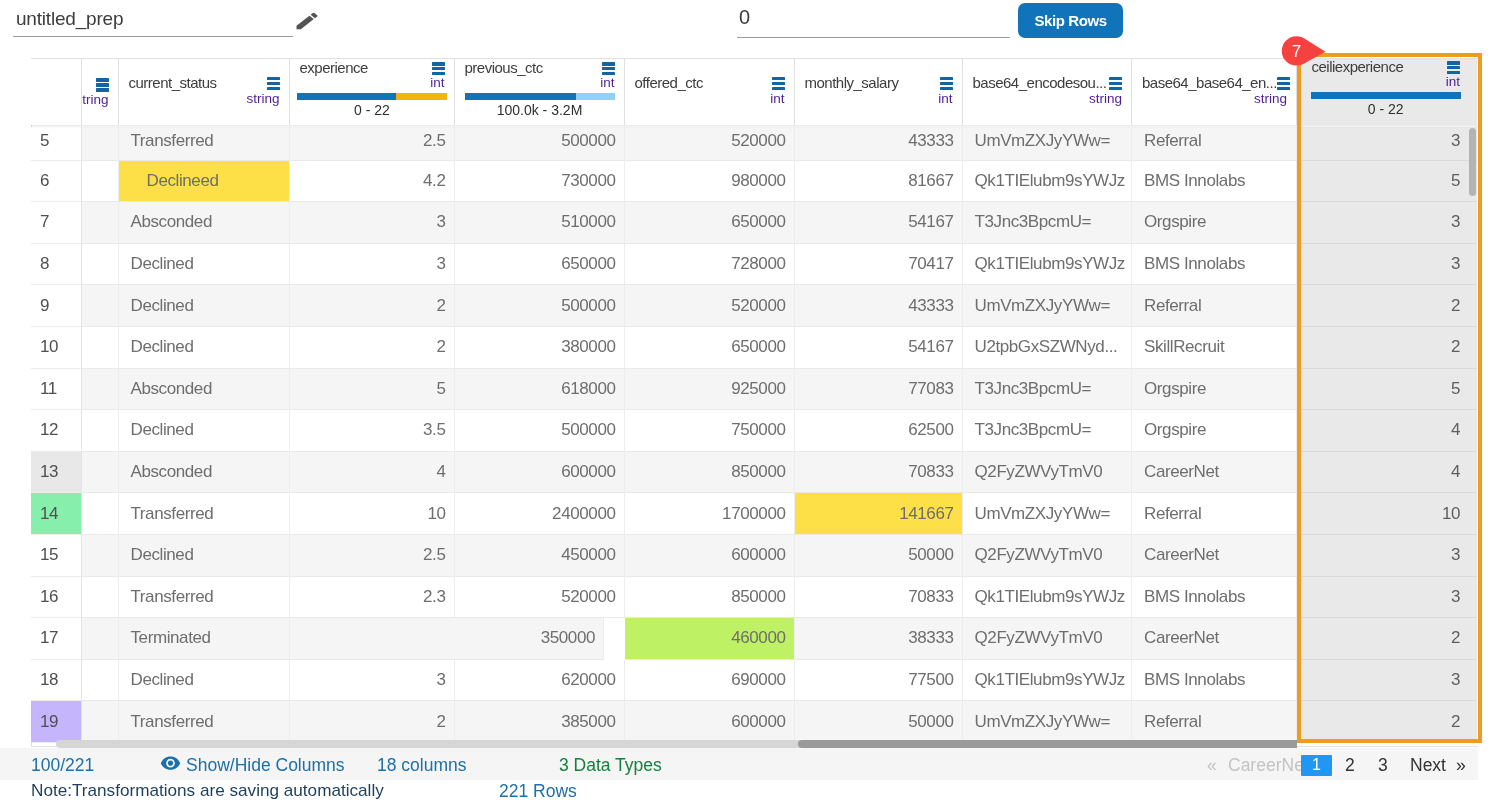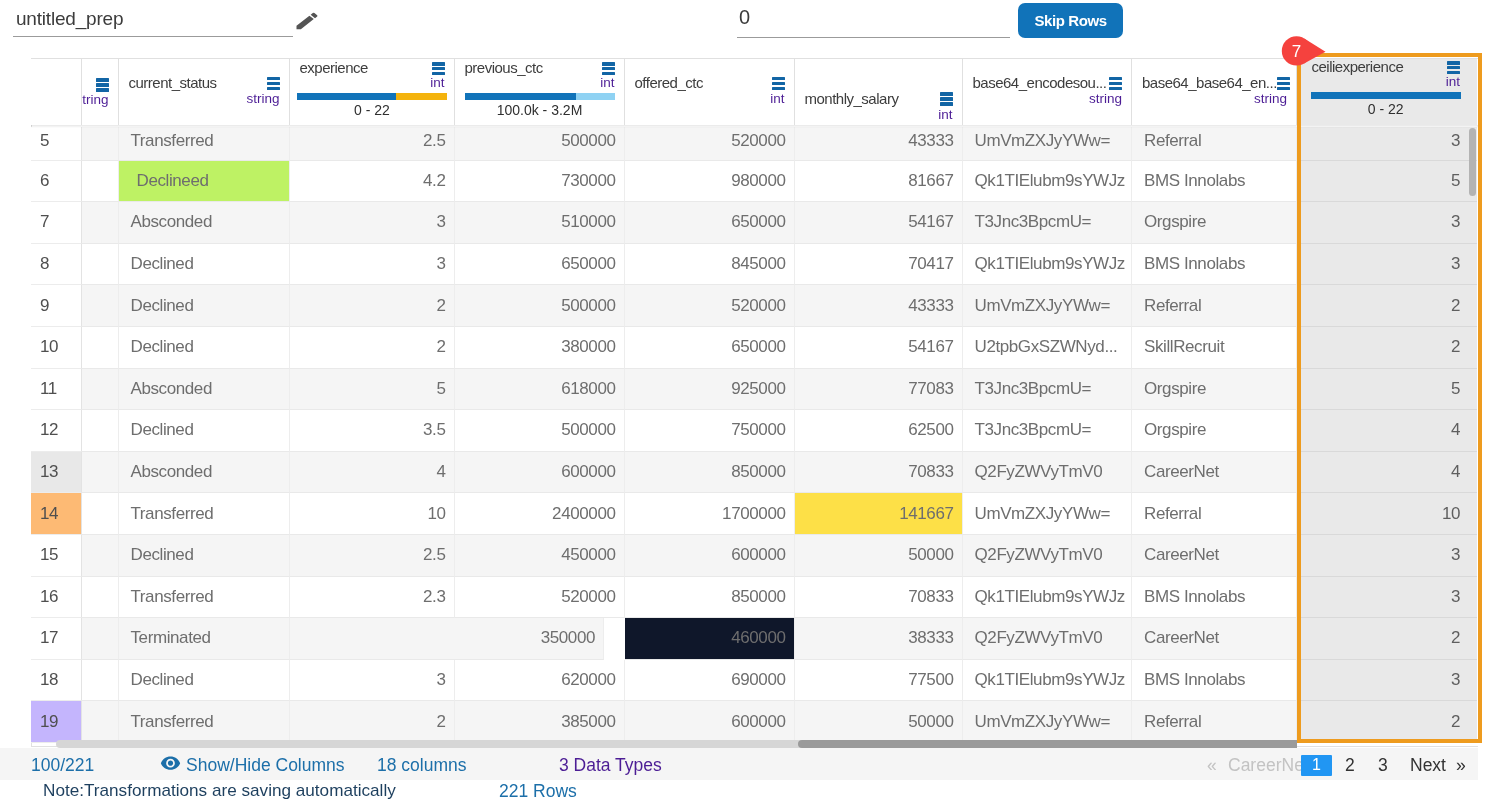--- a/index.html
+++ b/index.html
@@ -38,21 +38,21 @@
 #hsbthumb{position:absolute;left:742px;top:0;width:499px;height:8.5px;background:#9a9a9a;border-radius:5px 0 0 5px;}
 #vsb{position:absolute;left:1469px;top:128px;width:7px;height:68px;background:#b3b3b3;border-radius:4px;}
 
 #footer{position:absolute;left:0;top:748px;width:1477.5px;height:31.5px;background:#f5f5f5;display:flex;align-items:center;font-size:17.5px;color:#1c6fa9;}
 #f100{position:absolute;left:31px;}
 #feye{position:absolute;left:160px;top:756px;}
 #fshc{position:absolute;left:186px;}
 #fcols{position:absolute;left:377px;}
 #frows{position:absolute;left:499px;margin-top:26px;}
 #fdt{position:absolute;left:559px;}
-#note{position:absolute;left:43px;top:780px;font-size:17.15px;color:#1d3f5e;}
+#note{position:absolute;left:31px;top:780px;font-size:17.15px;color:#1d3f5e;}
 #pone{display:inline-flex;align-items:center;justify-content:center;width:31px;height:21.5px;background:#2196f3;color:#fff;border-radius:1px;}
 </style></head>
 <body>
 <div id="title">untitled_prep</div>
 <div id="titleline"></div>
 <svg id="pencil" width="28" height="22" viewBox="0 0 24 24" preserveAspectRatio="none">
     <path fill="#545454" d="M3 17.25V21h3.75L17.81 9.94l-3.75-3.75L3 17.25zM20.71 7.04c.39-.39.39-1.02 0-1.41l-2.34-2.34a.996.996 0 0 0-1.41 0l-1.83 1.83 3.75 3.75 1.83-1.83z"></path>
   </svg>
 <div id="zero">0</div>
 <div id="zeroline"></div>
@@ -67,21 +67,21 @@
     <div class="c" style="left:454.5px;width:170.0px;background:#f5f5f5;padding-right:8px;justify-content:flex-end;">500000</div>
     <div class="c" style="left:624.5px;width:170.0px;background:#f5f5f5;padding-right:8px;justify-content:flex-end;">520000</div>
     <div class="c" style="left:794.5px;width:168.0px;background:#f5f5f5;padding-right:8px;justify-content:flex-end;">43333</div>
     <div class="c" style="left:962.5px;width:169.5px;background:#f5f5f5;padding-left:12px;justify-content:flex-start;">UmVmZXJyYWw=</div>
     <div class="c" style="left:1132.0px;width:165.0px;background:#f5f5f5;padding-left:12px;justify-content:flex-start;">Referral</div>
     <div class="c ceil" style="left:1300.5px;width:176.5px;">3</div>
   </div>
 <div class="row" style="top:160.6px;height:41.6px;">
     <div class="c num" style="left:31.0px;width:51.0px;background:#ffffff">6</div>
     <div class="c" style="left:82.0px;width:36.5px;background:#ffffff"></div>
-    <div class="c" style="left:118.5px;width:171.0px;background:#bef264;padding-left:18px;justify-content:flex-start;">Declineed</div>
+    <div class="c" style="left:118.5px;width:171.0px;background:#fde047;padding-left:28px;justify-content:flex-start;">Declineed</div>
     <div class="c" style="left:289.5px;width:165.0px;background:#ffffff;padding-right:8px;justify-content:flex-end;">4.2</div>
     <div class="c" style="left:454.5px;width:170.0px;background:#ffffff;padding-right:8px;justify-content:flex-end;">730000</div>
     <div class="c" style="left:624.5px;width:170.0px;background:#ffffff;padding-right:8px;justify-content:flex-end;">980000</div>
     <div class="c" style="left:794.5px;width:168.0px;background:#ffffff;padding-right:8px;justify-content:flex-end;">81667</div>
     <div class="c" style="left:962.5px;width:169.5px;background:#ffffff;padding-left:12px;justify-content:flex-start;">Qk1TIElubm9sYWJz</div>
     <div class="c" style="left:1132.0px;width:165.0px;background:#ffffff;padding-left:12px;justify-content:flex-start;">BMS Innolabs</div>
     <div class="c ceil" style="left:1300.5px;width:176.5px;">5</div>
   </div>
 <div class="row" style="top:202.2px;height:41.6px;">
     <div class="c num" style="left:31.0px;width:51.0px;background:#ffffff">7</div>
@@ -94,21 +94,21 @@
     <div class="c" style="left:962.5px;width:169.5px;background:#f5f5f5;padding-left:12px;justify-content:flex-start;">T3Jnc3BpcmU=</div>
     <div class="c" style="left:1132.0px;width:165.0px;background:#f5f5f5;padding-left:12px;justify-content:flex-start;">Orgspire</div>
     <div class="c ceil" style="left:1300.5px;width:176.5px;">3</div>
   </div>
 <div class="row" style="top:243.8px;height:41.6px;">
     <div class="c num" style="left:31.0px;width:51.0px;background:#ffffff">8</div>
     <div class="c" style="left:82.0px;width:36.5px;background:#ffffff"></div>
     <div class="c" style="left:118.5px;width:171.0px;background:#ffffff;padding-left:12px;justify-content:flex-start;">Declined</div>
     <div class="c" style="left:289.5px;width:165.0px;background:#ffffff;padding-right:8px;justify-content:flex-end;">3</div>
     <div class="c" style="left:454.5px;width:170.0px;background:#ffffff;padding-right:8px;justify-content:flex-end;">650000</div>
-    <div class="c" style="left:624.5px;width:170.0px;background:#ffffff;padding-right:8px;justify-content:flex-end;">845000</div>
+    <div class="c" style="left:624.5px;width:170.0px;background:#ffffff;padding-right:8px;justify-content:flex-end;">728000</div>
     <div class="c" style="left:794.5px;width:168.0px;background:#ffffff;padding-right:8px;justify-content:flex-end;">70417</div>
     <div class="c" style="left:962.5px;width:169.5px;background:#ffffff;padding-left:12px;justify-content:flex-start;">Qk1TIElubm9sYWJz</div>
     <div class="c" style="left:1132.0px;width:165.0px;background:#ffffff;padding-left:12px;justify-content:flex-start;">BMS Innolabs</div>
     <div class="c ceil" style="left:1300.5px;width:176.5px;">3</div>
   </div>
 <div class="row" style="top:285.4px;height:41.6px;">
     <div class="c num" style="left:31.0px;width:51.0px;background:#ffffff">9</div>
     <div class="c" style="left:82.0px;width:36.5px;background:#f5f5f5"></div>
     <div class="c" style="left:118.5px;width:171.0px;background:#f5f5f5;padding-left:12px;justify-content:flex-start;">Declined</div>
     <div class="c" style="left:289.5px;width:165.0px;background:#f5f5f5;padding-right:8px;justify-content:flex-end;">2</div>
@@ -161,21 +161,21 @@
     <div class="c" style="left:118.5px;width:171.0px;background:#f5f5f5;padding-left:12px;justify-content:flex-start;">Absconded</div>
     <div class="c" style="left:289.5px;width:165.0px;background:#f5f5f5;padding-right:8px;justify-content:flex-end;">4</div>
     <div class="c" style="left:454.5px;width:170.0px;background:#f5f5f5;padding-right:8px;justify-content:flex-end;">600000</div>
     <div class="c" style="left:624.5px;width:170.0px;background:#f5f5f5;padding-right:8px;justify-content:flex-end;">850000</div>
     <div class="c" style="left:794.5px;width:168.0px;background:#f5f5f5;padding-right:8px;justify-content:flex-end;">70833</div>
     <div class="c" style="left:962.5px;width:169.5px;background:#f5f5f5;padding-left:12px;justify-content:flex-start;">Q2FyZWVyTmV0</div>
     <div class="c" style="left:1132.0px;width:165.0px;background:#f5f5f5;padding-left:12px;justify-content:flex-start;">CareerNet</div>
     <div class="c ceil" style="left:1300.5px;width:176.5px;">4</div>
   </div>
 <div class="row" style="top:493.40000000000003px;height:41.6px;">
-    <div class="c num" style="left:31.0px;width:51.0px;background:#fdba74">14</div>
+    <div class="c num" style="left:31.0px;width:51.0px;background:#86efac">14</div>
     <div class="c" style="left:82.0px;width:36.5px;background:#ffffff"></div>
     <div class="c" style="left:118.5px;width:171.0px;background:#ffffff;padding-left:12px;justify-content:flex-start;">Transferred</div>
     <div class="c" style="left:289.5px;width:165.0px;background:#ffffff;padding-right:8px;justify-content:flex-end;">10</div>
     <div class="c" style="left:454.5px;width:170.0px;background:#ffffff;padding-right:8px;justify-content:flex-end;">2400000</div>
     <div class="c" style="left:624.5px;width:170.0px;background:#ffffff;padding-right:8px;justify-content:flex-end;">1700000</div>
     <div class="c" style="left:794.5px;width:168.0px;background:#fde047;padding-right:8px;justify-content:flex-end;">141667</div>
     <div class="c" style="left:962.5px;width:169.5px;background:#ffffff;padding-left:12px;justify-content:flex-start;">UmVmZXJyYWw=</div>
     <div class="c" style="left:1132.0px;width:165.0px;background:#ffffff;padding-left:12px;justify-content:flex-start;">Referral</div>
     <div class="c ceil" style="left:1300.5px;width:176.5px;">10</div>
   </div>
@@ -202,21 +202,21 @@
     <div class="c" style="left:962.5px;width:169.5px;background:#ffffff;padding-left:12px;justify-content:flex-start;">Qk1TIElubm9sYWJz</div>
     <div class="c" style="left:1132.0px;width:165.0px;background:#ffffff;padding-left:12px;justify-content:flex-start;">BMS Innolabs</div>
     <div class="c ceil" style="left:1300.5px;width:176.5px;">3</div>
   </div>
 <div class="row" style="top:618.2px;height:41.6px;">
     <div class="c num" style="left:31.0px;width:51.0px;background:#ffffff">17</div>
     <div class="c" style="left:82.0px;width:36.5px;background:#f5f5f5"></div>
     <div class="c" style="left:118.5px;width:171.0px;background:#f5f5f5;padding-left:12px;justify-content:flex-start;">Terminated</div>
     <div class="c" style="left:289.5px;width:165.0px;background:#f5f5f5;padding-right:8px;justify-content:flex-end;">2</div>
     <div class="c" style="left:434px;width:170.0px;background:#f5f5f5;padding-right:8px;justify-content:flex-end;">350000</div>
-    <div class="c" style="left:624.5px;width:170.0px;background:#0f172a;padding-right:8px;justify-content:flex-end;">460000</div>
+    <div class="c" style="left:624.5px;width:170.0px;background:#bef264;padding-right:8px;justify-content:flex-end;">460000</div>
     <div class="c" style="left:794.5px;width:168.0px;background:#f5f5f5;padding-right:8px;justify-content:flex-end;">38333</div>
     <div class="c" style="left:962.5px;width:169.5px;background:#f5f5f5;padding-left:12px;justify-content:flex-start;">Q2FyZWVyTmV0</div>
     <div class="c" style="left:1132.0px;width:165.0px;background:#f5f5f5;padding-left:12px;justify-content:flex-start;">CareerNet</div>
     <div class="c ceil" style="left:1300.5px;width:176.5px;">2</div>
   </div>
 <div class="row" style="top:659.8000000000001px;height:41.6px;">
     <div class="c num" style="left:31.0px;width:51.0px;background:#ffffff">18</div>
     <div class="c" style="left:82.0px;width:36.5px;background:#ffffff"></div>
     <div class="c" style="left:118.5px;width:171.0px;background:#ffffff;padding-left:12px;justify-content:flex-start;">Declined</div>
     <div class="c" style="left:289.5px;width:165.0px;background:#ffffff;padding-right:8px;justify-content:flex-end;">3</div>
@@ -295,21 +295,21 @@
     <div class="ht">
       <span class="tt">offered_ctc</span>
       <div class="ham">
         <i></i>
         <i></i>
         <i></i>
       </div>
     </div>
     <div class="typ">int</div>
   </div>
-<div class="hc" style="left:794.5px;width:168.0px;justify-content:flex-end;">
+<div class="hc" style="left:794.5px;width:168.0px;">
     <div class="ht">
       <span class="tt">monthly_salary</span>
       <div class="ham">
         <i></i>
         <i></i>
         <i></i>
       </div>
     </div>
     <div class="typ">int</div>
   </div>
@@ -363,21 +363,21 @@
 </svg>
 
 <div id="footer"></div>
 <div id="f100" style="top:755px;position:absolute;color:#1c6fa9;font-size:17.5px;">100/221</div>
 <svg id="feye" width="21" height="16" viewBox="0 0 24 18">
     <path fill="#1c6fa9" d="M12 .5C7 .5 2.73 3.61 1 8c1.73 4.39 6 7.5 11 7.5s9.27-3.11 11-7.5C21.27 3.61 17 .5 12 .5zM12 13c-2.76 0-5-2.24-5-5s2.24-5 5-5 5 2.24 5 5-2.24 5-5 5zm0-8c-1.66 0-3 1.34-3 3s1.34 3 3 3 3-1.34 3-3-1.34-3-3-3z"></path>
   </svg>
 <div id="fshc" style="top:755px;position:absolute;color:#1c6fa9;font-size:17.5px;">Show/Hide Columns</div>
 <div id="fcols" style="top:755px;position:absolute;color:#1c6fa9;font-size:17.5px;">18 columns</div>
 <div id="frows" style="top:755px;position:absolute;color:#1c6fa9;font-size:17.5px;">221 Rows</div>
-<div id="fdt" style="top:755px;position:absolute;color:#4c1d95;font-size:17.5px;">3 Data Types</div>
+<div id="fdt" style="top:755px;position:absolute;color:#15803d;font-size:17.5px;">3 Data Types</div>
 <div id="note">Note:Transformations are saving automatically</div>
 
 <div style="position:absolute;top:754.5px;left:1207px;font-size:17.5px;color:#c3c3c3;">«</div>
 <div style="position:absolute;top:754.5px;left:1228px;font-size:17.5px;color:#c3c3c3;">CareerNet</div>
 <div id="pone" style="position:absolute;top:754.5px;left:1301px;">1</div>
 <div style="position:absolute;top:754.5px;left:1345px;font-size:17.5px;color:#333;">2</div>
 <div style="position:absolute;top:754.5px;left:1378px;font-size:17.5px;color:#333;">3</div>
 <div style="position:absolute;top:754.5px;left:1410px;font-size:17.5px;color:#333;">Next</div>
 <div style="position:absolute;top:754.5px;left:1456px;font-size:17.5px;color:#333;">»</div>
 </body></html>

